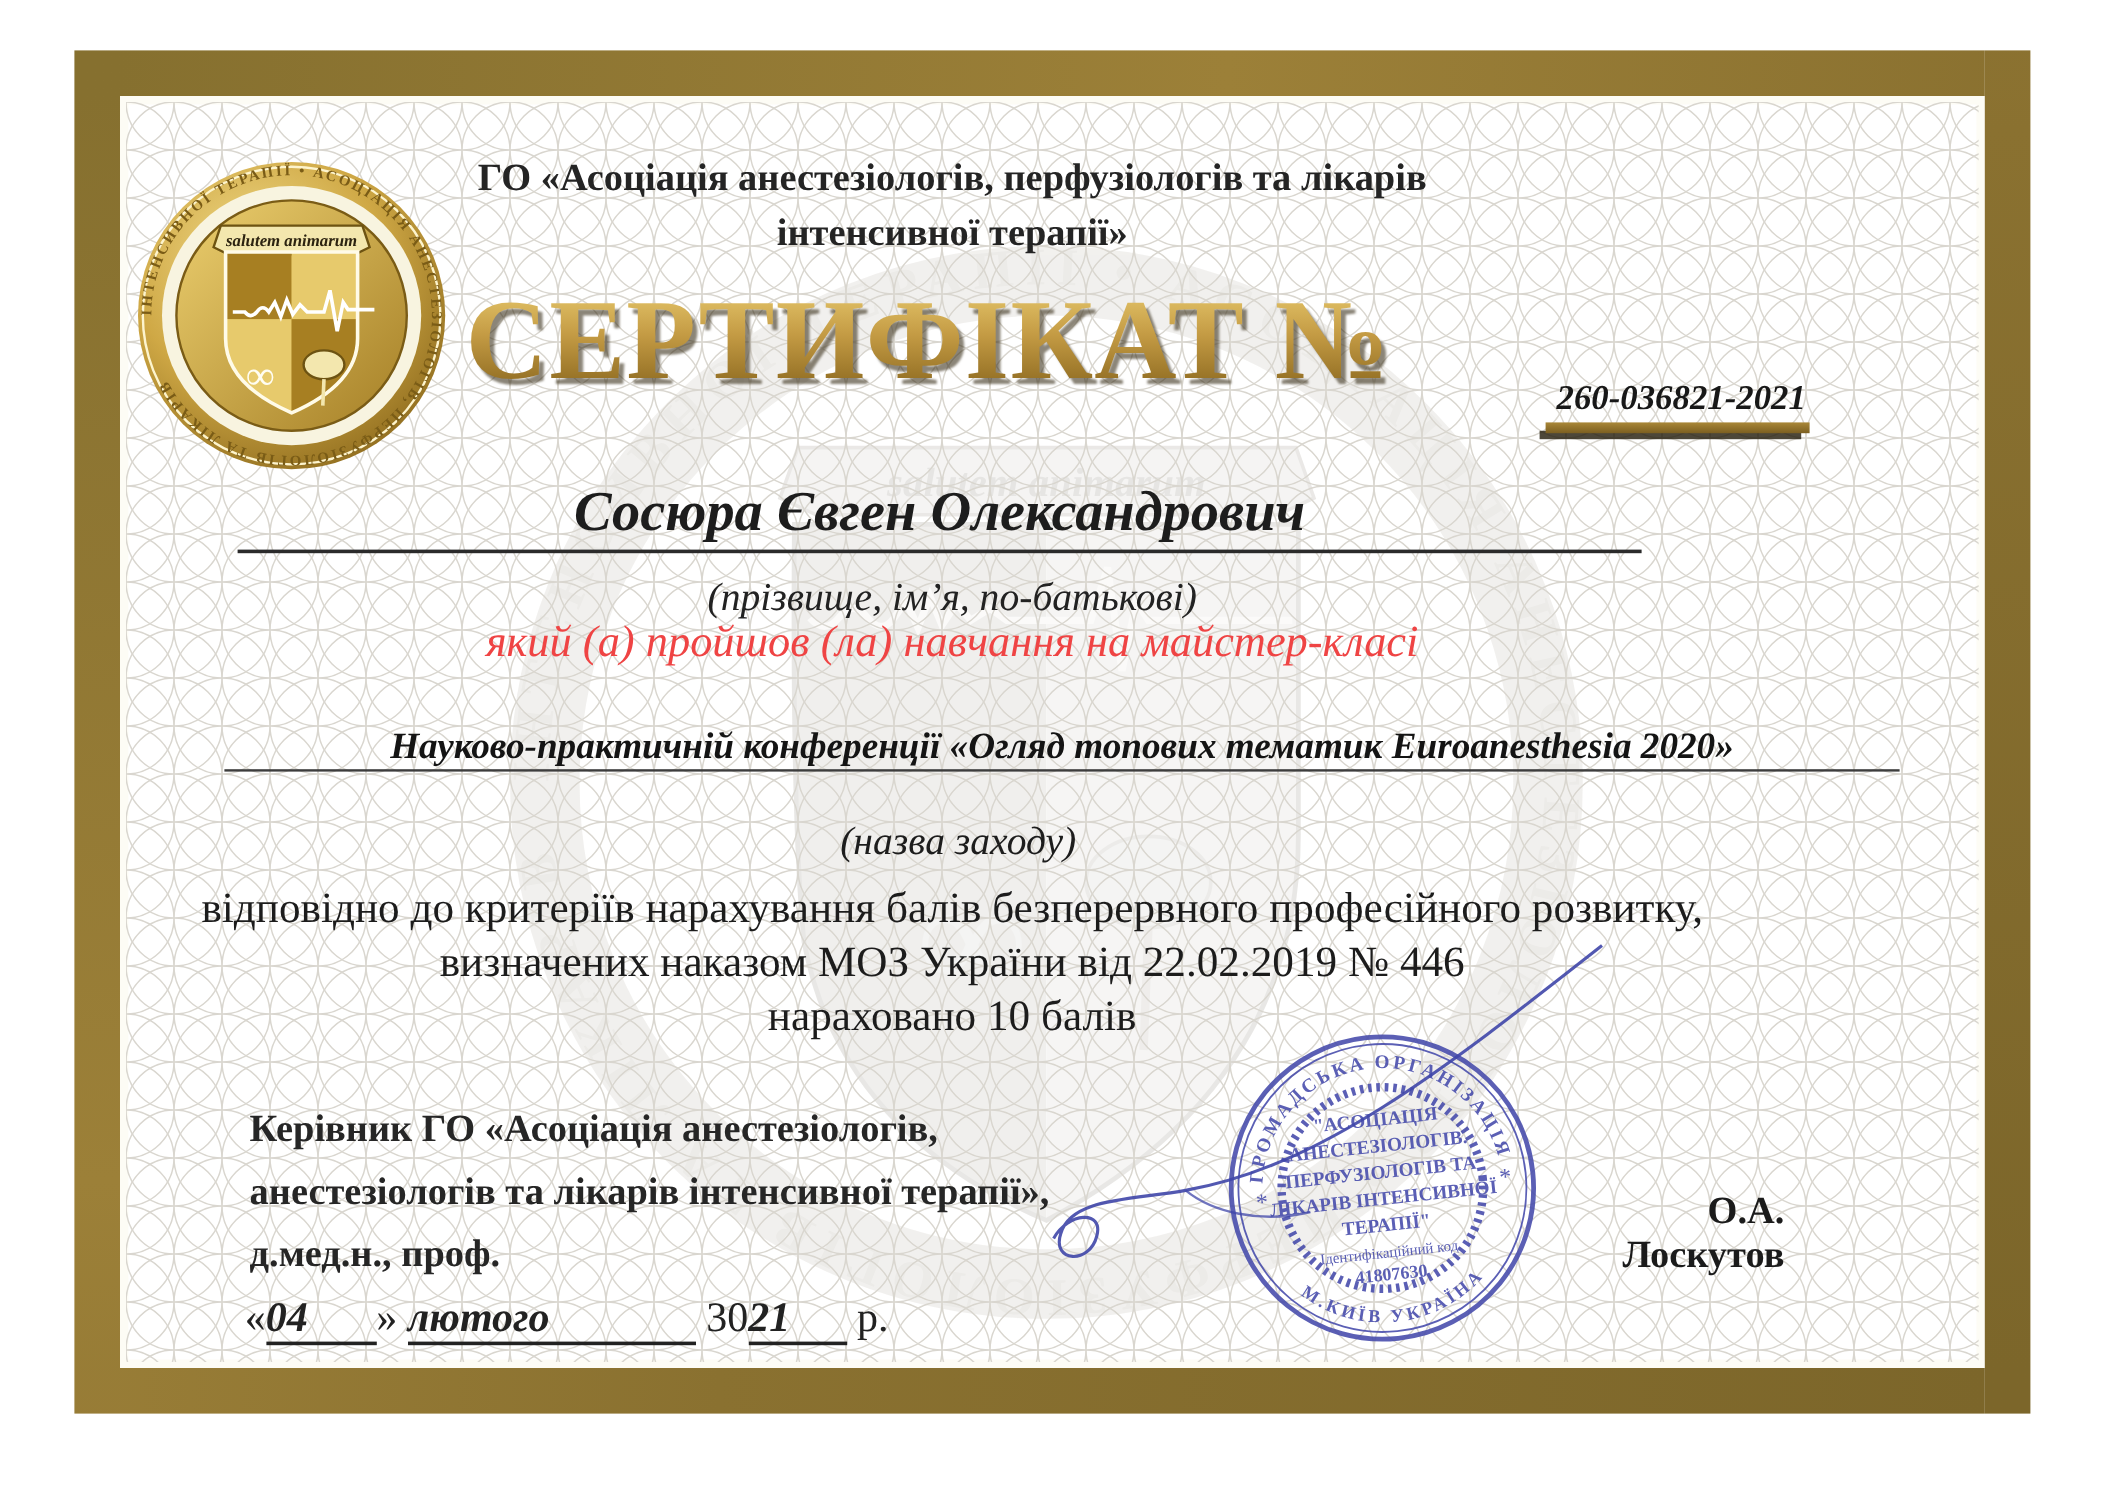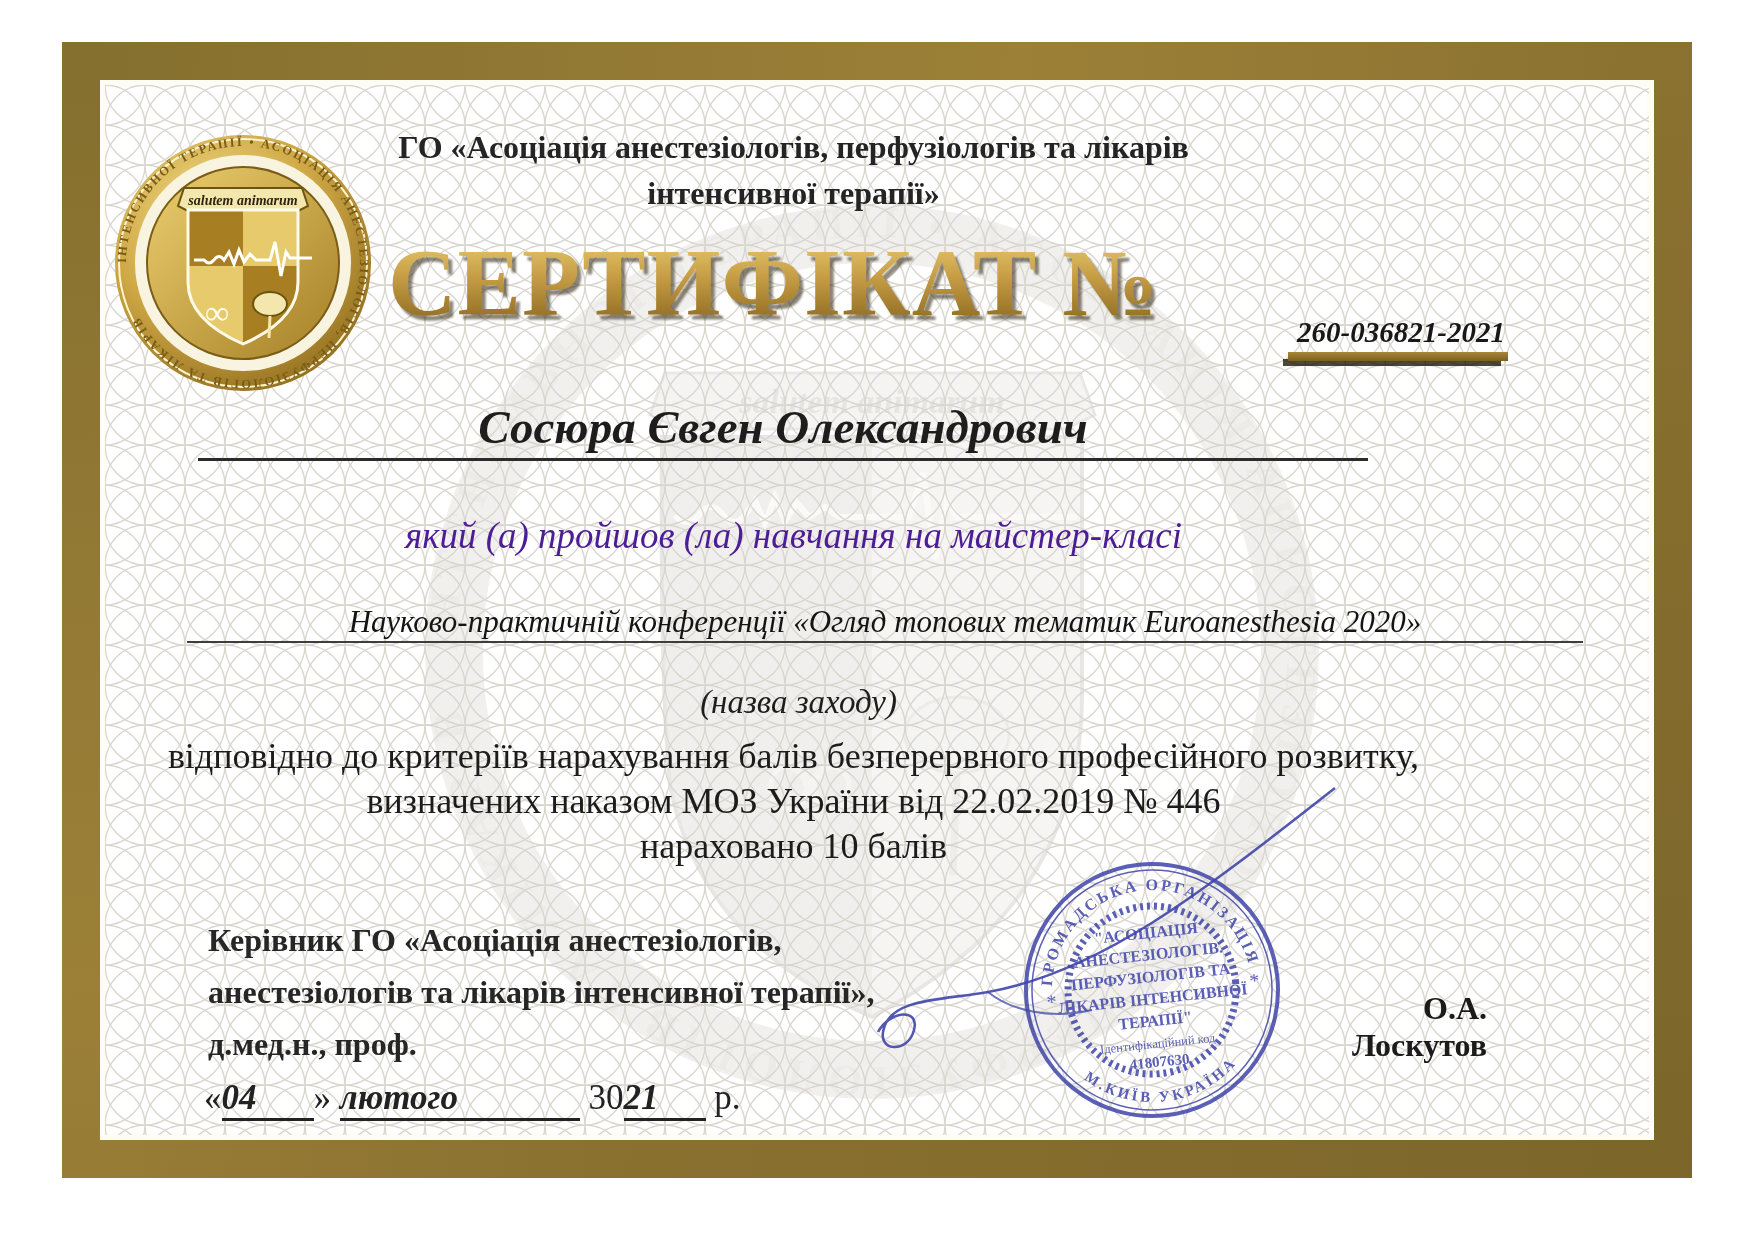--- a/index.html
+++ b/index.html
@@ -30,24 +30,24 @@
   .cert-number { left:1192px; top:236px; width:218px; text-align:center;
     font-size:29px; font-weight:700; font-style:italic; color:#181818; }
   .number-bar { left:1188px; top:272px; width:220px; height:9px;
     background:linear-gradient(180deg,#a98738,#7c5f20);
     box-shadow:-6px 6px 0 -1px rgba(32,25,7,.8); }
 
   .name-wrap { left:98px; top:316px; width:1170px; text-align:center;
     font-size:47px; line-height:62px; font-weight:700; font-style:italic;
     border-bottom:3px solid #2b2b2b; }
   .name-caption { top:400px; font-size:33px; font-style:italic; color:#222; }
-  .training-line { top:434px; font-size:37px; font-style:italic; color:#4c1d95; }
+  .training-line { top:434px; font-size:37px; font-style:italic; color:#ef4444; }
 
   .event-wrap { left:87px; top:524px; width:1396px; text-align:center;
-    font-size:31px; line-height:36px; font-weight:400; font-style:italic;
+    font-size:31px; line-height:36px; font-weight:700; font-style:italic;
     border-bottom:2px solid #3d3d3d; padding-bottom:1px; color:#141414; }
   .event-caption { top:604px; font-size:33px; font-style:italic;padding-left:10px; }
 
   .criteria { top:654px; font-size:36px; line-height:45px; color:#1c1c1c; }
 
   .signer-block { left:108px; top:834px; font-size:32px; font-weight:700;
     line-height:52px; color:#262626; }
   .signer-name { left:1220px; top:910px; font-size:32px; font-weight:700; color:#1b1b1b;text-align:right; }
 
   .date-row { left:104px; top:998px; font-size:35px; color:#222; }
@@ -110,20 +110,21 @@
       <div>ГО «Асоціація анестезіологів, перфузіологів та лікарів</div>
       <div>інтенсивної терапії»</div>
     </div>
 
     <div class="abs title">СЕРТИФІКАТ №</div>
 
     <div class="abs cert-number">260-036821-2021</div>
     <div class="abs number-bar"></div>
 
     <div class="abs name-wrap">Сосюра Євген Олександрович</div>
+    <div class="abs ctr name-caption">(прізвище, ім’я, по-батькові)</div>
     <div class="abs ctr training-line">який (а) пройшов (ла) навчання на майстер-класі</div>
 
     <div class="abs event-wrap">Науково-практичній конференції «Огляд топових тематик Euroanesthesia 2020»</div>
     <div class="abs ctr event-caption">(назва заходу)</div>
 
     <div class="abs ctr criteria">
       <div>відповідно до критеріїв нарахування балів безперервного професійного розвитку,</div>
       <div>визначених наказом МОЗ України від 22.02.2019  № 446</div>
       <div>нараховано 10 балів</div>
     </div>

